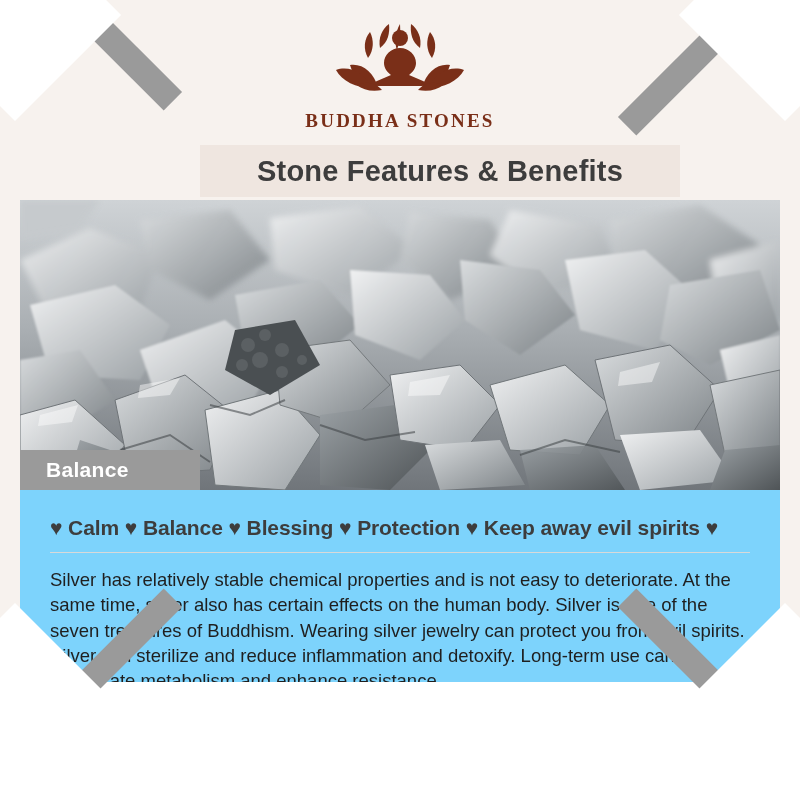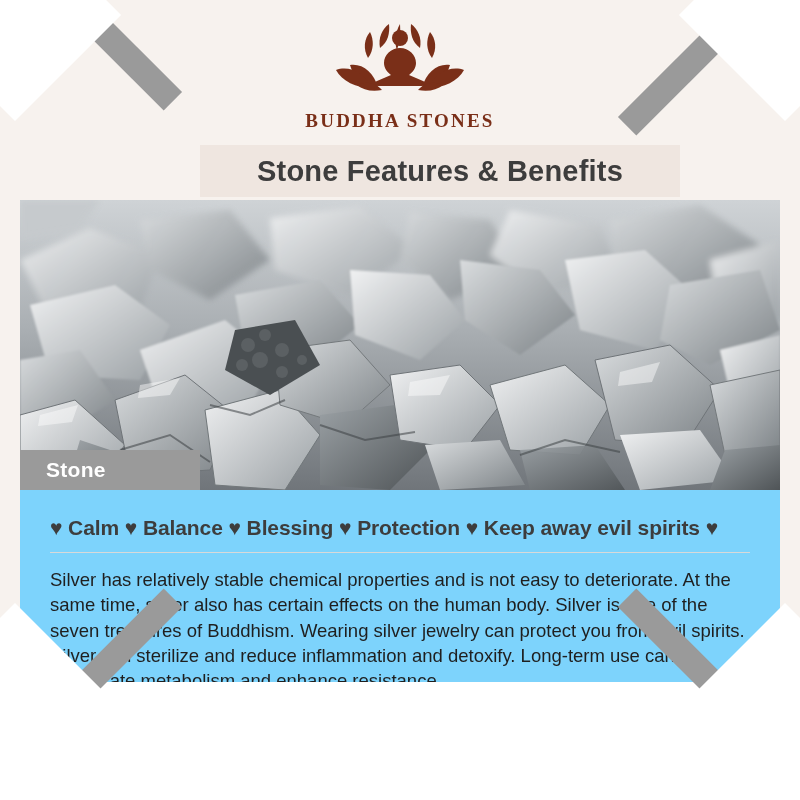--- a/index.html
+++ b/index.html
@@ -372,21 +372,21 @@
           <path d="M100,250 L150,235 L190,262"></path>
           <path d="M300,225 L345,240 L395,232"></path>
           <path d="M500,255 L545,240 L600,252"></path>
           <path d="M190,205 L230,215 L265,200"></path>
         </g>
       </g>
     </svg>
   </div>
 
   <div class="hero-label">
-    <span class="label-text">Stone</span>
+    <span class="label-text">Balance</span>
   </div>
 
   <div class="body-panel">
     <div class="benefits">♥ Calm ♥ Balance ♥ Blessing ♥ Protection ♥ Keep away evil spirits ♥</div>
     <div class="divider"></div>
     <div class="description">Silver has relatively stable chemical properties and is not easy to deteriorate. At the same time, silver also has certain effects on the human body. Silver is one of the seven treasures of Buddhism. Wearing silver jewelry can protect you from evil spirits. Silver can sterilize and reduce inflammation and detoxify. Long-term use can accelerate metabolism and enhance resistance.</div>
   </div>
 
   <div class="bottom-band"></div>
 

